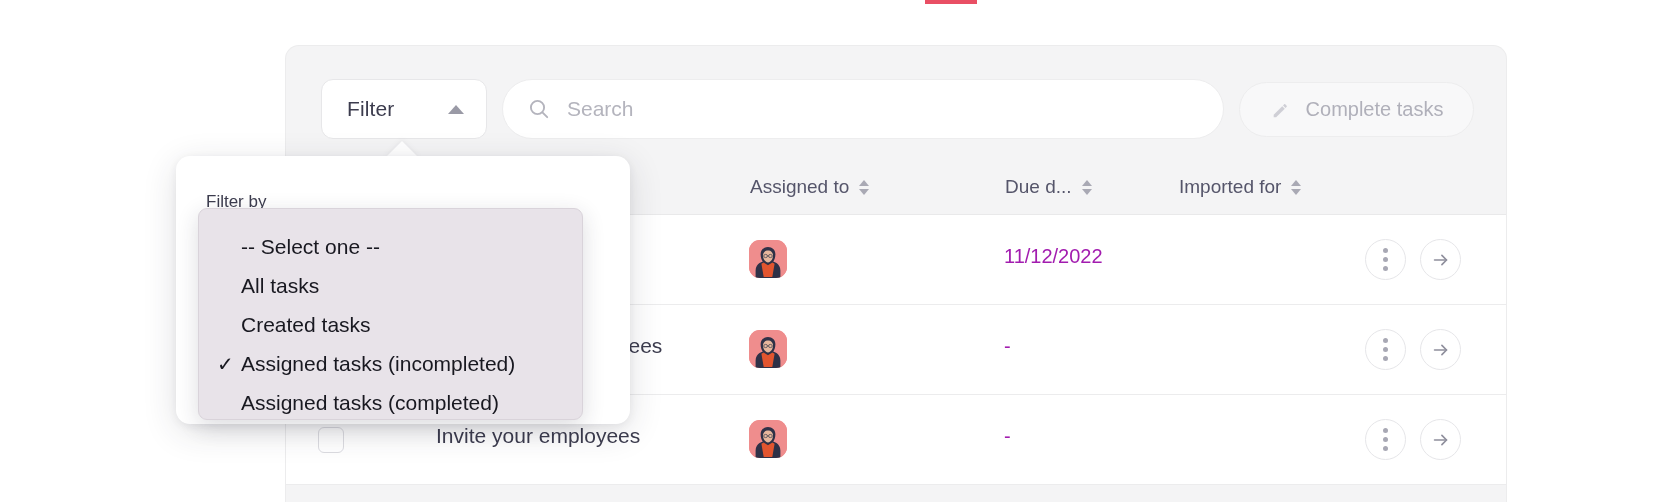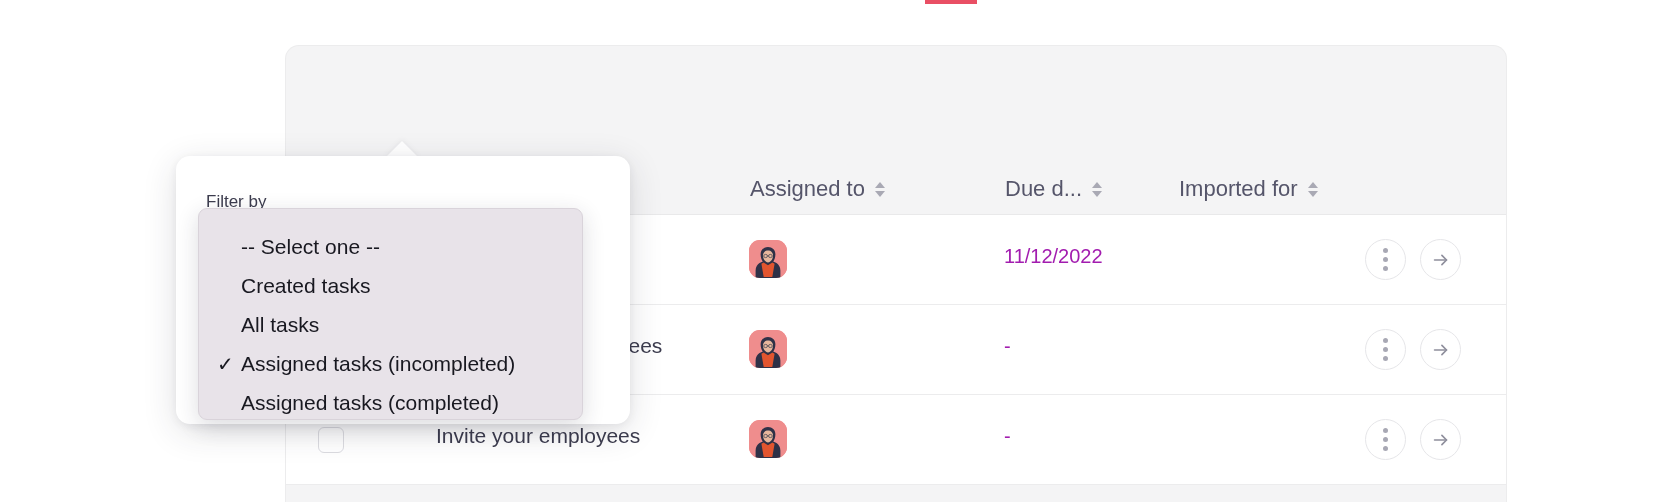--- a/index.html
+++ b/index.html
@@ -133,21 +133,21 @@
     width: 100%;
     height: 56px;
     border-bottom: 1px solid #e9e9ea;
     box-sizing: border-box;
   }
   .th {
     position: absolute;
     top: 17px;
     display: flex;
     align-items: center;
-    font-size: 22px;
+    font-size: 19px;
     color: #55556a;
     cursor: pointer;
   }
   .th .sort { margin-left: 10px; display: flex; flex-direction: column; }
   .th .sort .up {
     width: 0; height: 0;
     border-left: 5px solid transparent;
     border-right: 5px solid transparent;
     border-bottom: 6px solid #a9a9b4;
     margin-bottom: 3px;
@@ -298,20 +298,47 @@
 </style>
 </head>
 <body>
 
 <div id="root">
 
   <div class="top-accent"></div>
 
   <div class="card">
 
+    <div class="toolbar">
+
+      <div class="filter-btn">
+        <span class="label">Filter</span>
+        <span class="caret-up"></span>
+      </div>
+
+      <div class="search-box">
+        <span class="search-icon">
+          <svg width="24" height="24" viewBox="0 0 24 24" fill="none">
+            <circle cx="10.5" cy="10.5" r="6.6" stroke="#b4b4bd" stroke-width="1.9"></circle>
+            <line x1="15.4" y1="15.4" x2="20.2" y2="20.2" stroke="#b4b4bd" stroke-width="1.9" stroke-linecap="round"></line>
+          </svg>
+        </span>
+        <input class="search-input" type="text" placeholder="Search" style="">
+      </div>
+
+      <div class="complete-btn">
+        <span class="pencil">
+          <svg width="22" height="22" viewBox="0 0 24 24" fill="none">
+            <path d="M4 17.3V20h2.7L16.1 10.6l-2.7-2.7L4 17.3z" fill="#cfcfd6"></path>
+            <path d="M18.2 8.5c.3-.3.3-.8 0-1.1l-1.6-1.6c-.3-.3-.8-.3-1.1 0l-1.3 1.3 2.7 2.7 1.3-1.3z" fill="#cfcfd6"></path>
+          </svg>
+        </span>
+        <span class="label">Complete tasks</span>
+      </div>
+    </div>
 
     <div class="table-head">
       <div class="th th-assigned">
         <span>Assigned to</span>
         <span class="sort">
             <i class="up"></i>
             <i class="down"></i>
           </span>
       </div>
       <div class="th th-due">
@@ -433,25 +460,25 @@
     <div class="popover-label">Filter by</div>
   </div>
 
   <div class="select-list">
     <div class="opt">
       <span class="check"></span>
       <span>-- Select one --</span>
     </div>
     <div class="opt">
       <span class="check"></span>
-      <span>Created tasks</span>
+      <span>All tasks</span>
     </div>
     <div class="opt">
       <span class="check"></span>
-      <span>All tasks</span>
+      <span>Created tasks</span>
     </div>
     <div class="opt">
       <span class="check">✓</span>
       <span>Assigned tasks (incompleted)</span>
     </div>
     <div class="opt">
       <span class="check"></span>
       <span>Assigned tasks (completed)</span>
     </div>
   </div>

